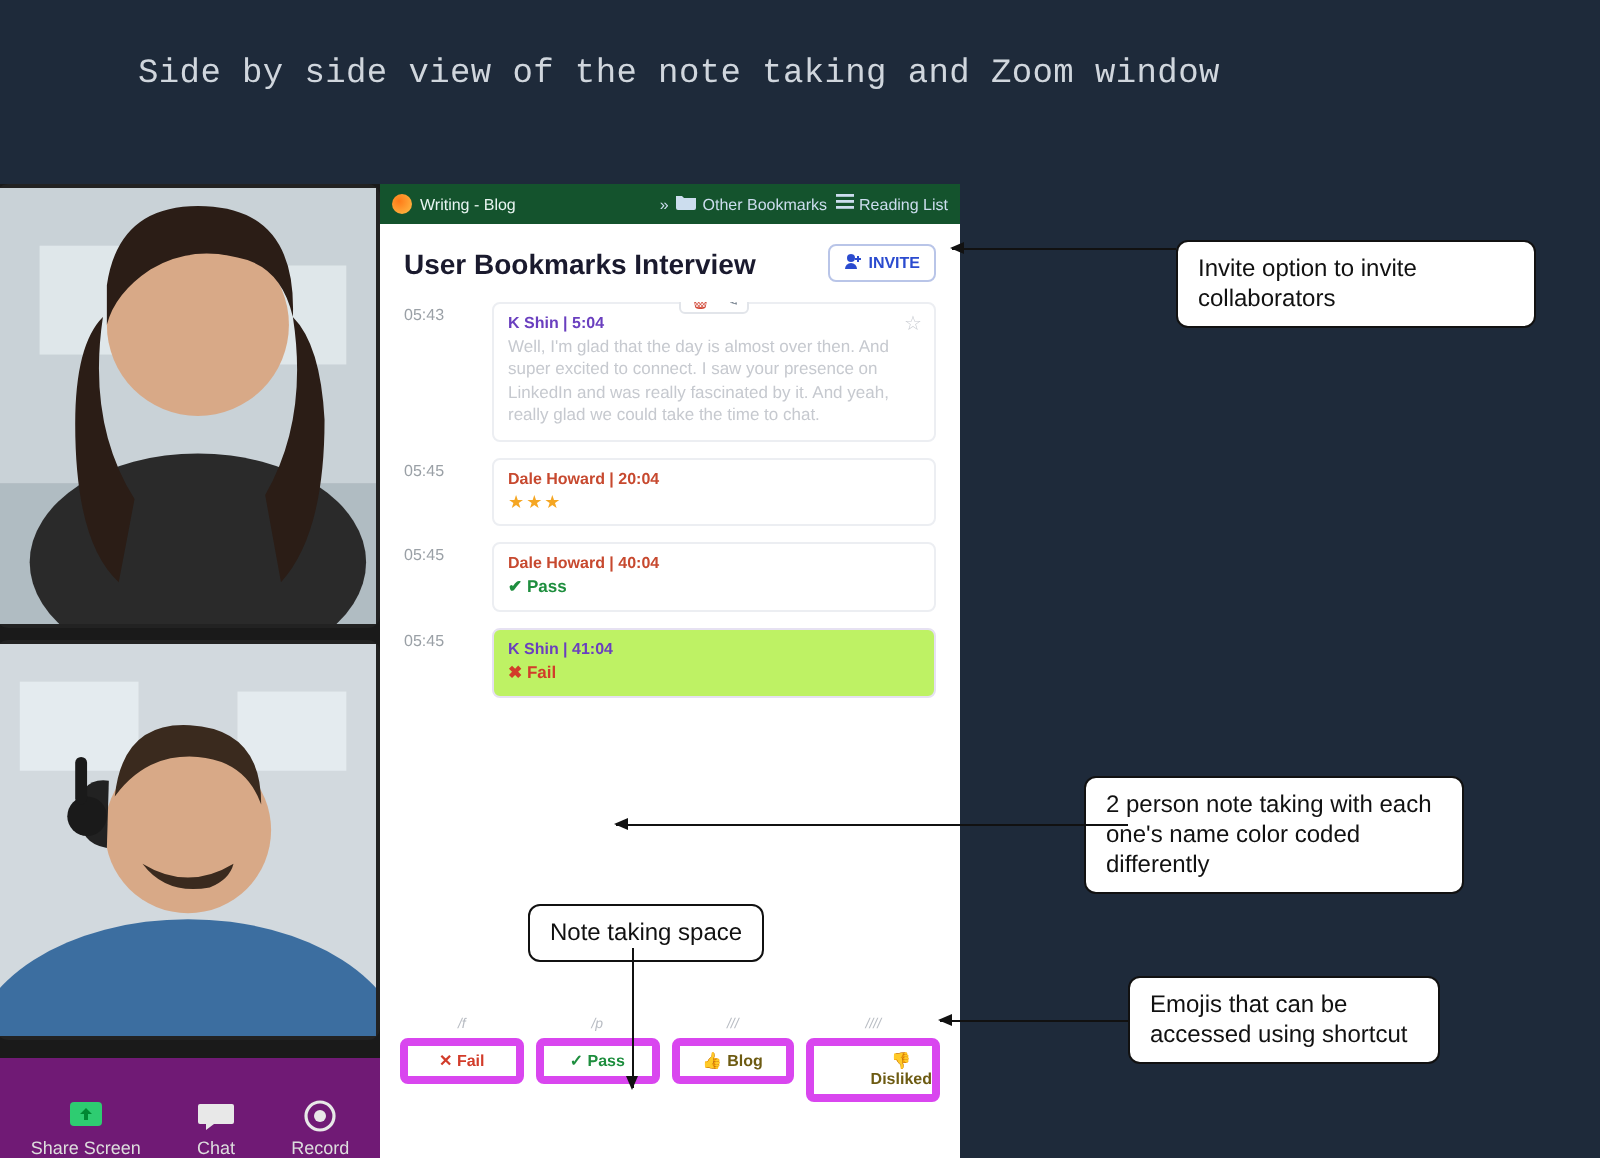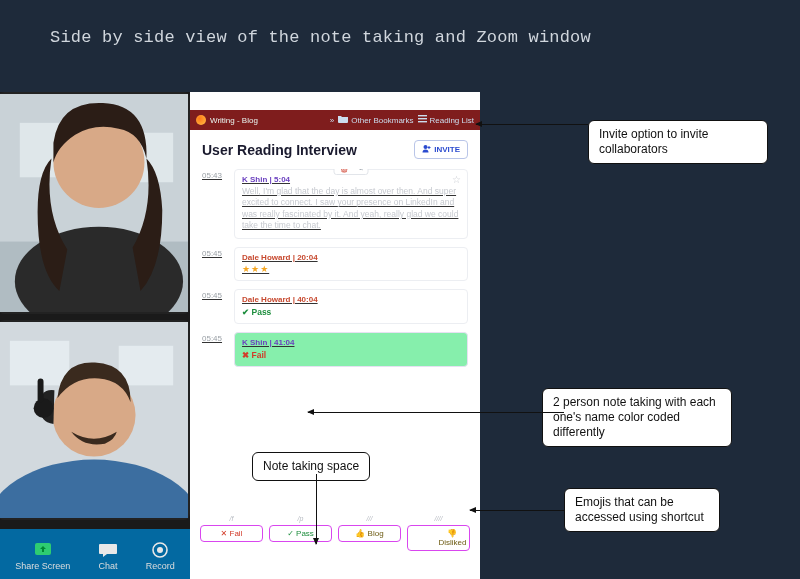--- a/index.html
+++ b/index.html
@@ -1,47 +1,47 @@
 <!DOCTYPE html>
 <html><head>
 <meta charset="utf-8">
 <style>
   * { box-sizing: border-box; margin: 0; padding: 0; }
   html, body { width: 800px; height: 579px; overflow: hidden; font-family: -apple-system, BlinkMacSystemFont, "Segoe UI", Arial, sans-serif; }
   body { background: #1e2a3a; position: relative; }
 
-  .title-bar { color: #d0d6dd; font-family: "Courier New", monospace; font-size: 17px; padding: 28px 0 0 50px; letter-spacing: 0.2px; }
+  .title-bar { color: #d0d6dd; font-family: "Courier New", monospace; font-size: 17px; padding: 28px 0 0 69px; letter-spacing: 0.2px; }
 
   .stage { position: absolute; top: 92px; left: 0; width: 480px; height: 487px; }
 
   .zoom-col { position: absolute; left: 0; top: 0; width: 190px; height: 487px; background: #1a1a1a; }
   .vid { background: #b8c0c5; border: 2px solid #222; border-radius: 6px; margin-left: -2px; }
   .vid svg { display: block; width: 100%; height: 100%; }
   .vid.top { margin-top: 0; height: 222px; }
   .vid.bot { margin-top: 6px; height: 200px; }
 
-  .zoom-toolbar { position: absolute; bottom: 0; left: 0; right: 0; height: 50px; background: #0369a1; display: flex; justify-content: space-around; align-items: center; padding: 4px 2px 0; }
+  .zoom-toolbar { position: absolute; bottom: 0; left: 0; right: 0; height: 50px; background: #701a75; display: flex; justify-content: space-around; align-items: flex-end; padding: 4px 2px 0; }
   .ztb { display: flex; flex-direction: column; align-items: center; color: #ddd; font-size: 9px; gap: 2px; cursor: pointer; }
   .ztb .ico { width: 22px; height: 18px; display: flex; align-items: center; justify-content: center; }
 
   .notes-col { position: absolute; left: 190px; top: 0; width: 290px; height: 487px; background: #fff; font-size: 10px; color: #333; }
-  .browser-bar { height: 20px; background: #7f1d1d; color: #e8f5f1; display: flex; align-items: center; padding: 0 6px; font-size: 8px; gap: 4px; margin-top: 18px; }
+  .browser-bar { height: 20px; background: #14532d; color: #e8f5f1; display: flex; align-items: center; padding: 0 6px; font-size: 8px; gap: 4px; }
   .tab { display: flex; align-items: center; gap: 4px; margin-right: auto; }
   .tab .favic { width: 10px; height: 10px; border-radius: 50%; background: radial-gradient(circle at 35% 35%, #ff7a18, #ffbf47); }
   .bm { display: flex; align-items: center; gap: 3px; color: #cde; justify-content: center; }
 
   .notes-head { display: flex; align-items: center; justify-content: space-between; padding: 10px 12px; }
   .notes-title { font-size: 14px; font-weight: 600; color: #1a1a2e; }
   .invite-btn { border: 1px solid #b9c5e8; border-radius: 4px; padding: 3px 7px; font-size: 8px; font-weight: 700; color: #2b4bcf; background: #fff; display: flex; align-items: center; gap: 3px; cursor: pointer; }
 
   .feed { padding: 0 12px; overflow: hidden; }
-  .row { display: flex; gap: 8px; margin-bottom: 8px; position: relative; text-decoration: underline; }
+  .row { display: flex; gap: 20px; margin-bottom: 8px; position: relative; }
   .ts { font-size: 8px; color: #9aa0a6; width: 24px; flex: none; padding-top: 2px; }
   .bubble { flex: 1; border: 1px solid #eceef2; border-radius: 4px; padding: 5px 7px 6px; position: relative; }
-  .bubble.sel { background: #86efac; border-color: #e6e1f2; }
+  .bubble.sel { background: #bef264; border-color: #e6e1f2; }
   .meta { font-size: 8px; font-weight: 700; margin-bottom: 2px; }
   .kshin { color: #6a3fbf; }
   .dale  { color: #c7492f; }
   .body { font-size: 8.5px; color: #555; line-height: 1.35; }
   .body.faded { color: #c6c9cf; }
   .star { position: absolute; right: 6px; top: 4px; font-size: 10px; }
   .star.off { color: #c9ccd2; }
   .star.on  { color: #f5a623; }
   .mini-toolbar { position: absolute; top: -9px; left: 50%; transform: translateX(-50%); background: #fff; border: 1px solid #e2e5ea; border-radius: 3px; padding: 1px 4px; display: flex; gap: 6px; font-size: 9px; }
   .mini-toolbar span:first-child { color: #d24a3a; }
@@ -49,21 +49,21 @@
 
   .tag { display: inline-flex; align-items: center; gap: 3px; font-size: 8.5px; font-weight: 600; }
   .tag.pass { color: #1e8e3e; }
   .tag.fail { color: #d23c2a; }
   .stars3 { color: #f5a623; font-size: 9px; letter-spacing: 1px; }
 
   .quick-row { position: absolute; left: 0; right: 0; bottom: 28px; padding: 0 10px; }
   .qcols { display: flex; gap: 6px; }
   .qcol { flex: 1; text-align: center; }
   .sc { font-size: 7px; color: #b8bcc3; font-style: italic; margin-bottom: 3px; }
-  .chip { border: 1px solid #d946ef; border-radius: 4px; font-size: 8px; font-weight: 400; padding: 3px 0; cursor: pointer; }
+  .chip { border: 4px solid #d946ef; border-radius: 4px; font-size: 8px; font-weight: 700; padding: 3px 0; cursor: pointer; }
   .chip.fail { color: #d23c2a; }
   .chip.pass { color: #1e8e3e; }
   .chip.liked { color: #6d5b12; }
   .chip.disliked { color: #6d5b12; padding-left: 28px; }
 
   .input-row { position: absolute; left: 0; right: 0; bottom: 0; height: 26px; border-top: 1px solid #eceef2; display: flex; align-items: center; padding: 0 8px; gap: 6px; }
   .input-row .ph { flex: 1; font-size: 8px; color: #9aa0a6; }
   .send { width: 20px; height: 20px; border-radius: 50%; background: #4a5be6; display: flex; align-items: center; justify-content: center; cursor: pointer; }
 
   .callout { position: absolute; background: #fff; border: 1px solid #111; border-radius: 6px; padding: 6px 10px; font-size: 12px; line-height: 1.25; color: #111; }
@@ -158,21 +158,21 @@
               <rect x="0" y="0" width="9" height="1.4" fill="#cde"></rect>
               <rect x="0" y="3" width="9" height="1.4" fill="#cde"></rect>
               <rect x="0" y="6" width="9" height="1.4" fill="#cde"></rect>
             </svg>
         </span>
         <span>Reading List</span>
       </div>
     </div>
 
     <div class="notes-head">
-      <div class="notes-title">User Reading Interview</div>
+      <div class="notes-title">User Bookmarks Interview</div>
       <div class="invite-btn">
         <span>
           <svg width="9" height="9" viewBox="0 0 9 9">
               <circle cx="3.5" cy="3" r="2" fill="#2b4bcf"></circle>
               <path d="M0.5 8.5 a3 3 0 0 1 6 0 z" fill="#2b4bcf"></path>
               <path d="M7 2 v3 M5.5 3.5 h3" stroke="#2b4bcf" stroke-width="1"></path>
             </svg>
         </span>
         <span>INVITE</span>
       </div>
@@ -231,17 +231,17 @@
 
   </div>
 </div>
 
 <div class="callout" style="top:120px; left:588px; width:180px;">Invite option to invite collaborators</div>
 <div class="arrow-line" style="top:124px; left:476px; width:112px;"></div>
 
 <div class="callout" style="top:388px; left:542px; width:190px;">2 person note taking with each one's name color coded differently</div>
 <div class="arrow-line" style="top:412px; left:308px; width:256px;"></div>
 
-<div class="callout" style="top:452px; left:252px;">Note taking space</div>
+<div class="callout" style="top:452px; left:264px;">Note taking space</div>
 <div class="arrow-v" style="top:474px; left:316px; height:70px;"></div>
 
 <div class="callout" style="top:488px; left:564px; width:156px;">Emojis that can be accessed using shortcut</div>
 <div class="arrow-line" style="top:510px; left:470px; width:94px;"></div>
 
 </body></html>

